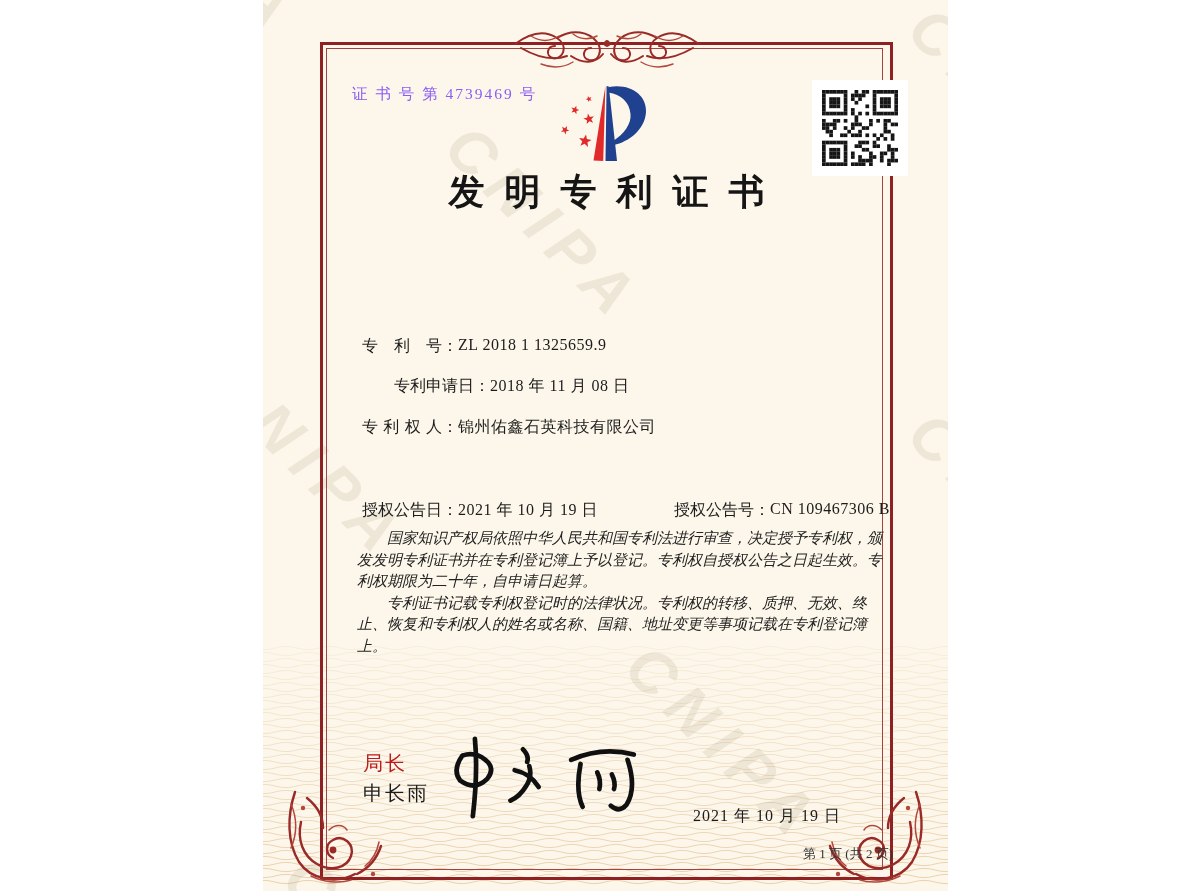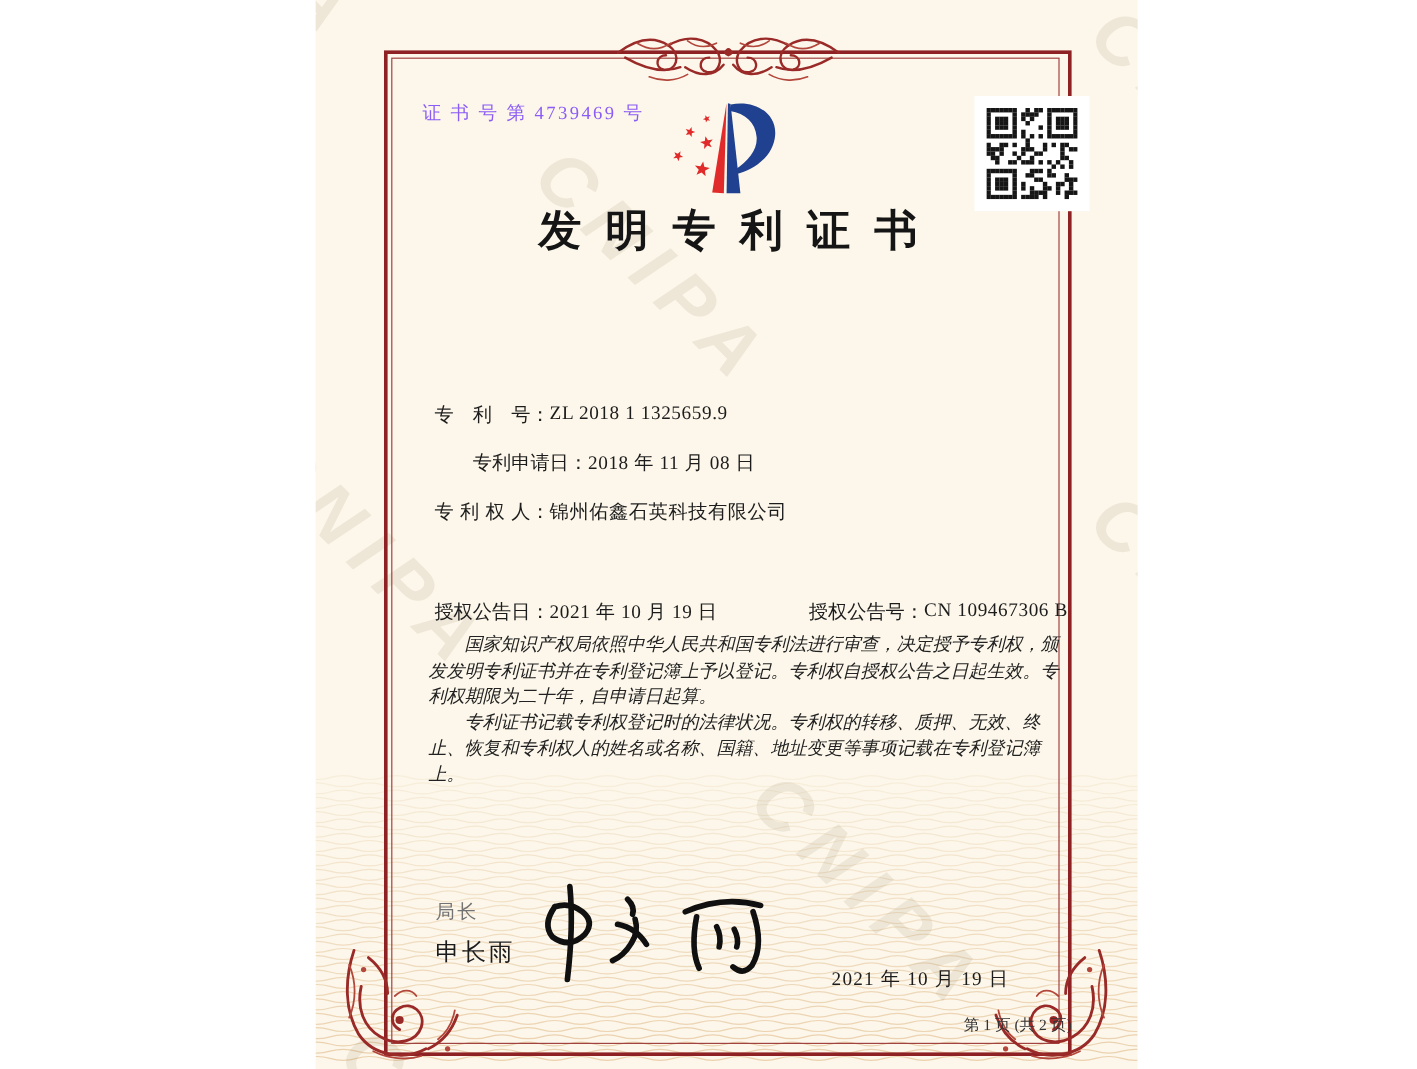--- a/index.html
+++ b/index.html
@@ -25,21 +25,21 @@
   .lbl{display:inline-block;width:80px;text-align:justify;text-align-last:justify;vertical-align:top;}
   .colon{display:inline-block;vertical-align:top;}
   .val{display:inline-block;vertical-align:top;letter-spacing:0.5px;}
   .val.wrap{white-space:normal;max-width:420px;line-height:22px;}
   .grant2{position:absolute;left:264px;top:0;white-space:nowrap;margin-left:48px;}
   
   .body-text{position:absolute;left:94px;top:528px;width:538px;font-size:15px;line-height:21.5px;
              color:#222222;font-style:italic;}
   .body-text p{margin:0;text-indent:2em;}
   
-  .sig-title{position:absolute;left:100px;top:750px;font-size:16px;color:#737373;letter-spacing:2px;}
+  .sig-title{position:absolute;left:100px;top:750px;font-size:20px;color:#b91c1c;letter-spacing:2px;}
   .sig-name{position:absolute;left:100px;top:780px;font-size:20px;color:#1c1c1c;letter-spacing:2px;}
   .sig-script{position:absolute;left:168px;top:726px;width:230px;height:100px;}
   .sig-date{position:absolute;left:430px;top:806px;font-size:16px;color:#1c1c1c;letter-spacing:1px;}
   .footer{position:absolute;left:57px;top:845px;width:573px;text-align:right;font-size:13px;color:#333333;}
   
   .waves{position:absolute;left:0;top:640px;}
   .ornament-top{position:absolute;left:248px;top:22px;width:192px;height:48px;}
   .corner{position:absolute;top:782px;width:112px;height:108px;}
   .corner.left{left:14px;}
   .corner.right{left:559px;transform:scaleX(-1);}

